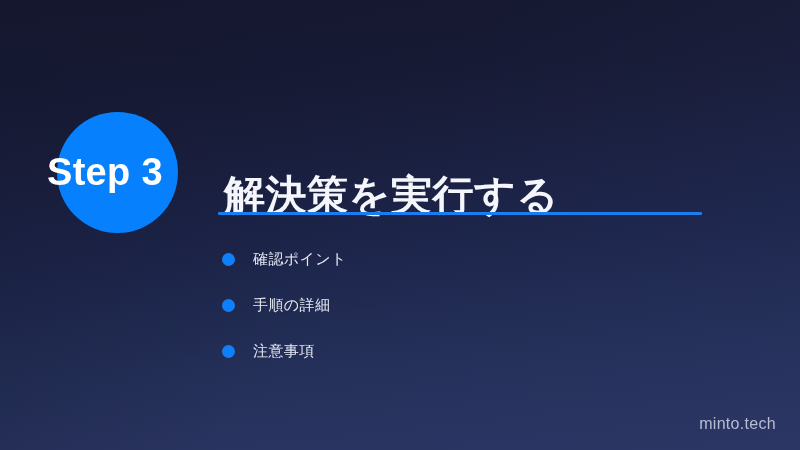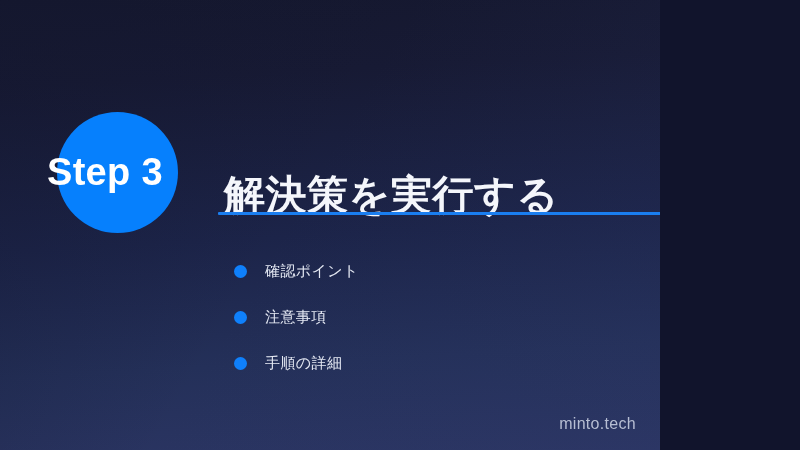--- a/index.html
+++ b/index.html
@@ -10,21 +10,21 @@
   body {
     width: 800px;
     height: 450px;
     overflow: hidden;
     font-family: "Liberation Sans", "DejaVu Sans", sans-serif;
     background: #11142c;
   }
 
   .slide {
     position: relative;
-    width: 660px;
+    width: 800px;
     height: 450px;
     background: linear-gradient(177deg, #15182f 0%, #171a34 18%, #1c2449 52%, #243059 78%, #2b3563 100%);
     overflow: hidden;
   }
 
   
   .slide::after {
     content: "";
     position: absolute;
     inset: 0;
@@ -78,21 +78,21 @@
     background: #1a7ef0;
     z-index: 3;
     border-radius: 1px;
   }
 
   .bullet-list {
     position: absolute;
     left: 218px;
     top: 232px;
     z-index: 3;
-    margin: 16px;
+    margin: 4px;
     padding: 0;
     list-style: none;
   }
 
   .bullet-item {
     display: flex;
     align-items: center;
     height: 46px;
   }
 
@@ -138,23 +138,23 @@
 
   <div class="divider"></div>
 
   <ul class="bullet-list">
     <li class="bullet-item">
       <span class="bullet-dot"></span>
       <span class="bullet-text">確認ポイント</span>
     </li>
     <li class="bullet-item">
       <span class="bullet-dot"></span>
-      <span class="bullet-text">注意事項</span>
+      <span class="bullet-text">手順の詳細</span>
     </li>
     <li class="bullet-item">
       <span class="bullet-dot"></span>
-      <span class="bullet-text">手順の詳細</span>
+      <span class="bullet-text">注意事項</span>
     </li>
   </ul>
 
   <div class="footer-brand">minto.tech</div>
 
 </div>
 
 </body></html>

